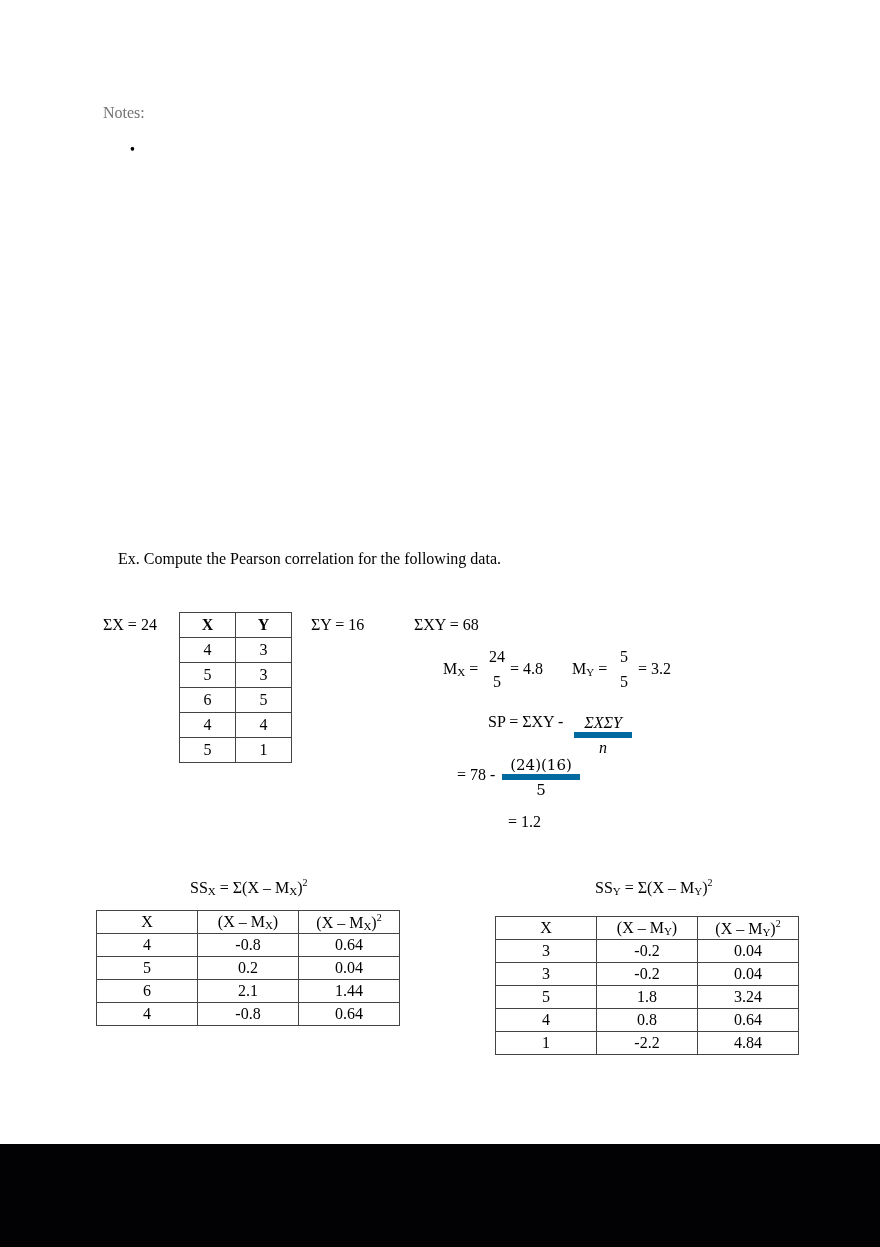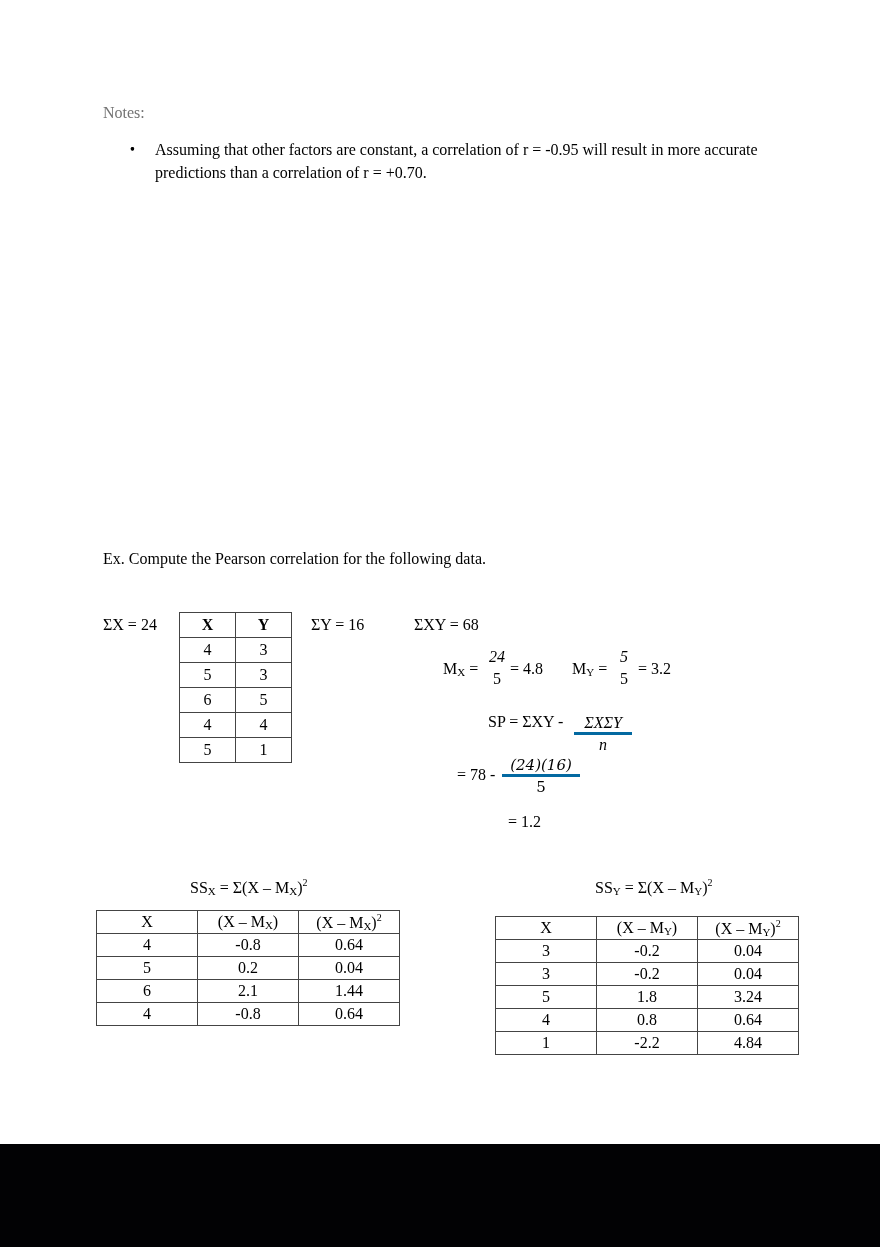--- a/index.html
+++ b/index.html
@@ -6,45 +6,44 @@
   body {
     width: 880px; height: 1247px; position: relative; overflow: hidden;
     background: #ffffff; color: #000;
     font-family: "Liberation Serif", serif; font-size: 16px;
   }
   .abs { position: absolute; white-space: nowrap; }
   .notes-title { left: 103px; top: 104px; color: #737373; font-size: 16px; }
   .bullets { position: absolute; left: 130px; top: 138px; width: 640px; margin: 0; padding: 0; list-style: none; }
   .bullets li { position: relative; padding-left: 25px; line-height: 23px; font-size: 16px; }
   .bullets li .dot { position: absolute; left: 0; top: 0; font-size: 14px; }
-  .ex-title { left: 103px; top: 550px; }
+  .ex-title { left: 118px; top: 550px; }
   .xy-table { position: absolute; left: 179px; top: 612px; border-collapse: collapse; }
   .xy-table td, .xy-table th { border: 1px solid #444; width: 55px; height: 24px; padding: 0; text-align: center; font-size: 16px; }
   .xy-table th { font-weight: bold; }
   .frac { position: absolute; text-align: center; }
-  .frac .num { display: block; border-bottom: 3px solid #0369a1; line-height: 18px; font-style: italic; }
+  .frac .num { display: block; border-bottom: 6px solid #0369a1; line-height: 18px; }
   .frac .den { display: block; line-height: 20px; }
   .sub { font-size: 11px; vertical-align: -2px; }
   .sup { font-size: 10px; vertical-align: 7px; }
   .ital { font-style: italic; margin-top: 12px; }
   .ss-table { position: absolute; border-collapse: collapse; }
   .ss-table td { border: 1px solid #444; width: 100px; height: 22px; padding: 0; text-align: center; font-size: 16px; }
   .black-bar { position: absolute; left: 0; top: 1144px; width: 880px; height: 103px; background: #020204; }
 </style>
 </head>
 <body>
 
 <div class="abs notes-title">Notes:</div>
 <ul class="bullets">
   <li>
     <span class="dot">•</span>
   </li>
   <li>
     <span class="dot">•</span>
-    <span>Assuming that other factors are constant, a correlation of r = -0.95 will result in more accurate predictions than a correlation of r = +0.70.</span>
   </li>
 </ul>
 
 <div class="abs ex-title">Ex. Compute the Pearson correlation for the following data.</div>
 
 <div class="abs" style="left:103px; top:616px;">ΣX = 24</div>
 
 <table class="xy-table">
   <tbody>
       <tr>

